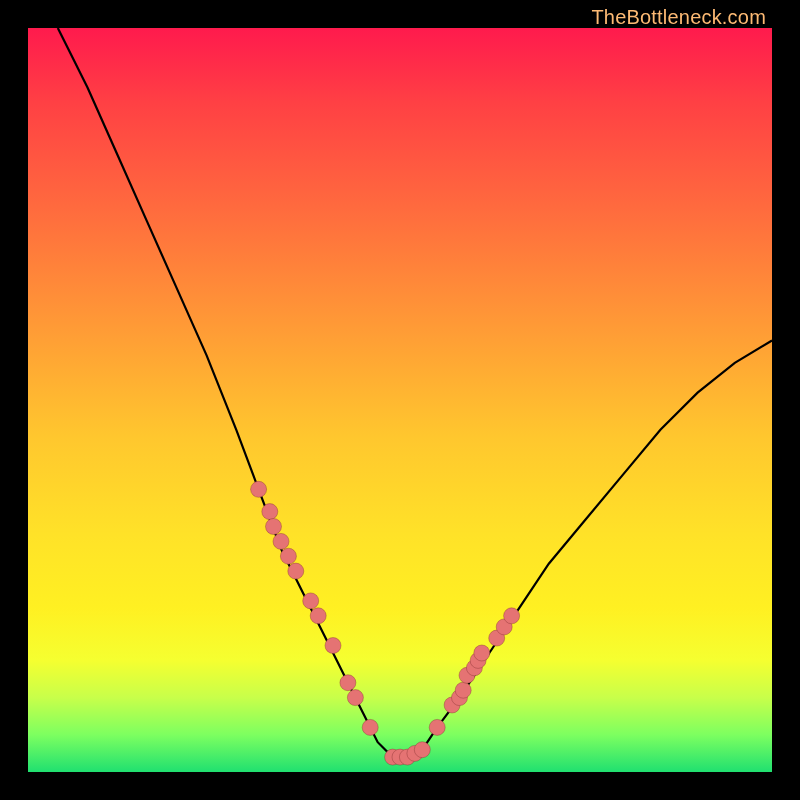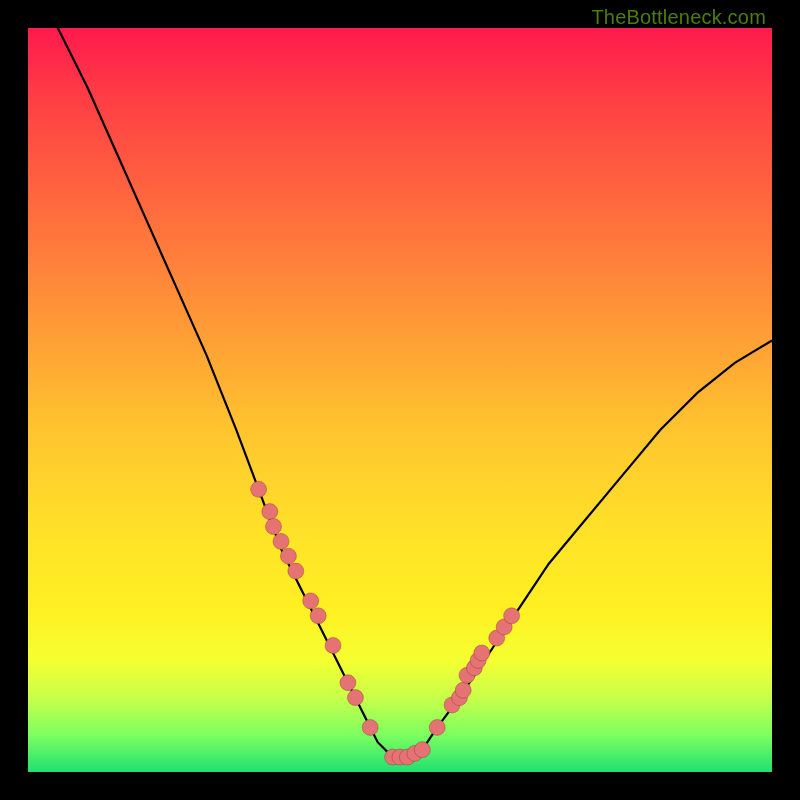--- a/index.html
+++ b/index.html
@@ -23,21 +23,21 @@
       #f5ff30 85%,
       #c8ff4a 90%,
       #7dff60 95%,
       #20e070 100%);
   }
 
   .attribution {
     position: absolute;
     top: 6px;
     right: 34px;
-    color: #4d7c0f;
+    color: #fdba74;
     font-size: 20px;
     font-weight: 500;
     letter-spacing: 0.2px;
   }
 
   svg.curve {
     position: absolute;
     left: 0; top: 0;
     width: 744px; height: 744px;
     overflow: visible;

